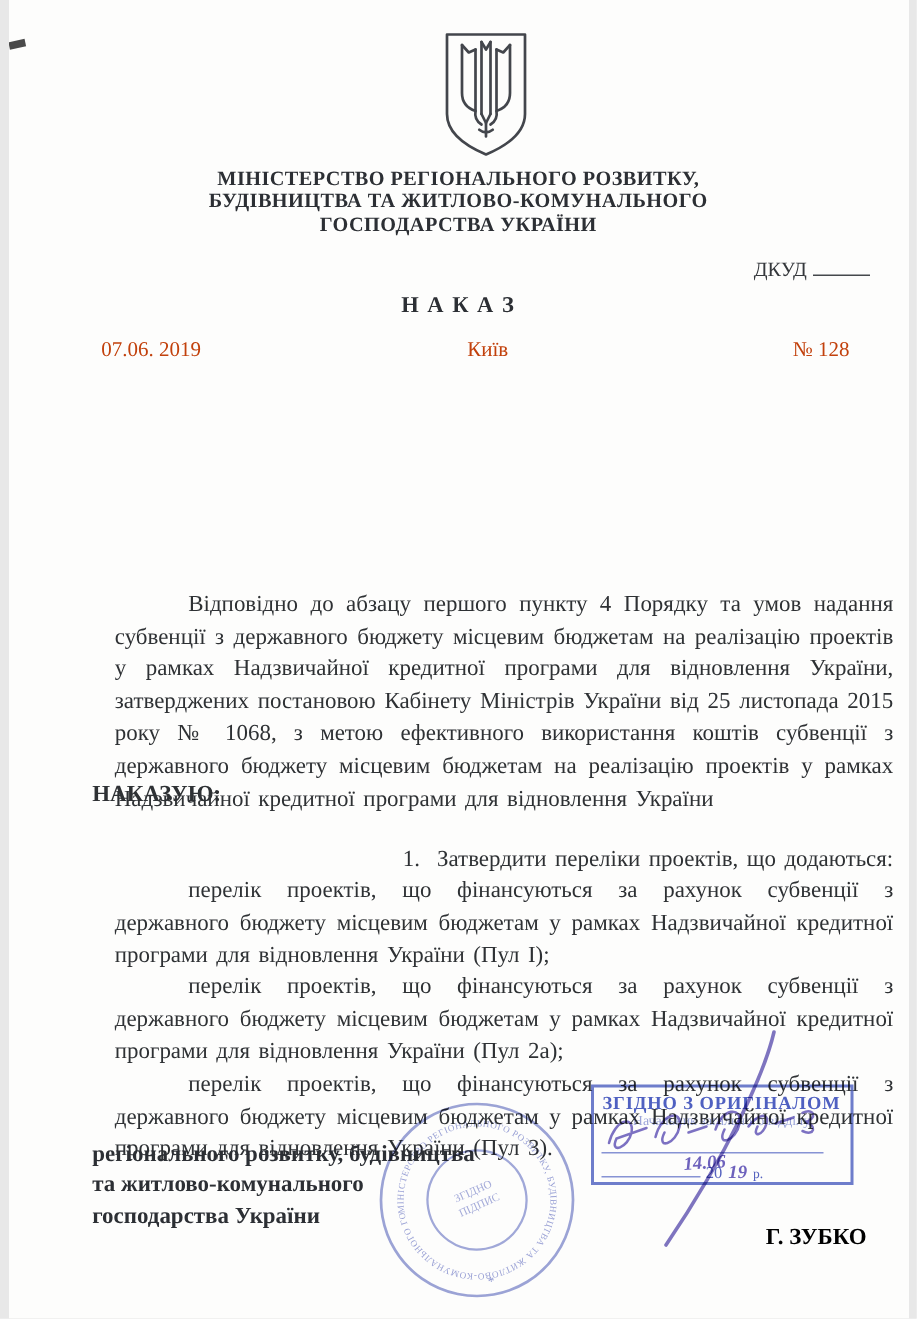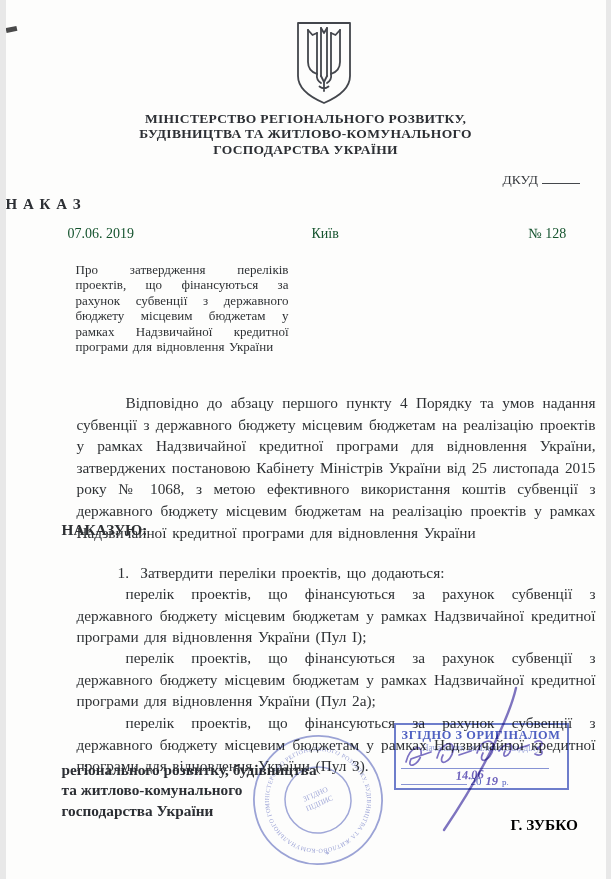--- a/index.html
+++ b/index.html
@@ -13,35 +13,35 @@
     overflow:hidden;
   }
   .abs{position:absolute;}
   
   .emblem{left:286px;top:20px;width:64px;height:86px;}
   .ministry{left:0;right:0;top:111px;text-align:center;font-weight:bold;
     font-size:13.5px;line-height:15.4px;letter-spacing:.3px;color:#2c2f34;}
   .dkud{left:497px;top:172px;font-size:13.5px;color:#35383c;white-space:nowrap;}
   .blank-line{display:inline-block;width:38px;height:11px;
     border-bottom:1.4px solid #45484c;margin-left:4px;}
-  .order-title{left:0;right:0;top:196px;font-weight:bold;
+  .order-title{left:0;right:0;top:196px;text-align:center;font-weight:bold;
     font-size:15px;letter-spacing:1px;color:#2c2f34;}
-  .meta{font-size:14px;color:#14532d;top:226px;}
+  .meta{font-size:14px;color:#c2410c;top:226px;}
   .meta-date{left:62px;}
   .meta-city{left:306px;}
   .meta-number{left:523px;}
   
   .subject{left:70px;top:262px;width:213px;font-size:13px;line-height:15.4px;
     text-align:justify;word-spacing:.10em;}
   
   .para{width:519px;left:56px;font-size:15.3px;line-height:21.6px;
     text-align:justify;word-spacing:.12em;margin:15px;}
   .preamble{top:377px;text-indent:49px;}
   .order-heading{left:56px;top:521px;font-weight:bold;font-size:15.3px;}
-  .item1{top:547px;text-indent:41px;text-align:left;}
+  .item1{top:547px;text-indent:41px;text-align:right;}
   .sub1{top:568px;text-indent:49px;}
   .sub2{top:632px;text-indent:49px;}
   .sub3{top:697px;text-indent:49px;}
   
   .sig-title{left:56px;top:760px;font-weight:bold;font-size:15.3px;
     line-height:20.4px;color:#2c2f34;width:320px;}
   .sig-name{left:505px;top:816px;font-weight:bold;font-size:15.3px;color:#000000;}
   
   .seal-svg{left:242px;top:730px;width:140px;height:140px;
     opacity:.85;mix-blend-mode:multiply;pointer-events:none;}
@@ -96,21 +96,20 @@
   <div class="abs dkud">
     <span>ДКУД</span><span class="blank-line"></span>
   </div>
 
   <div class="abs order-title">Н А К А З</div>
 
   <span class="abs meta meta-date">07.06. 2019</span>
   <span class="abs meta meta-city">Київ</span>
   <span class="abs meta meta-number">№ 128</span>
 
-  <div class="abs subject">Про затвердження переліків проектів, що фінансуються за рахунок субвенції з державного бюджету місцевим бюджетам у рамках Надзвичайної кредитної програми для відновлення України</div>
 
   <p class="abs para preamble">Відповідно до абзацу першого пункту 4 Порядку та умов надання субвенції з державного бюджету місцевим бюджетам на реалізацію проектів у рамках Надзвичайної кредитної програми для відновлення України, затверджених постановою Кабінету Міністрів України від 25 листопада 2015 року № 1068, з метою ефективного використання коштів субвенції з державного бюджету місцевим бюджетам на реалізацію проектів у рамках Надзвичайної кредитної програми для відновлення України</p>
   <div class="abs order-heading">НАКАЗУЮ:</div>
   <p class="abs para item1">1.&nbsp; Затвердити переліки проектів, що додаються:</p>
   <p class="abs para sub1">перелік проектів, що фінансуються за рахунок субвенції з державного бюджету місцевим бюджетам у рамках Надзвичайної кредитної програми для відновлення України (Пул І);</p>
   <p class="abs para sub2">перелік проектів, що фінансуються за рахунок субвенції з державного бюджету місцевим бюджетам у рамках Надзвичайної кредитної програми для відновлення України (Пул 2а);</p>
   <p class="abs para sub3">перелік проектів, що фінансуються за рахунок субвенції з державного бюджету місцевим бюджетам у рамках Надзвичайної кредитної програми для відновлення України (Пул 3).</p>
 
   <div class="abs sig-title">
     <div>регіонального розвитку, будівництва</div>

